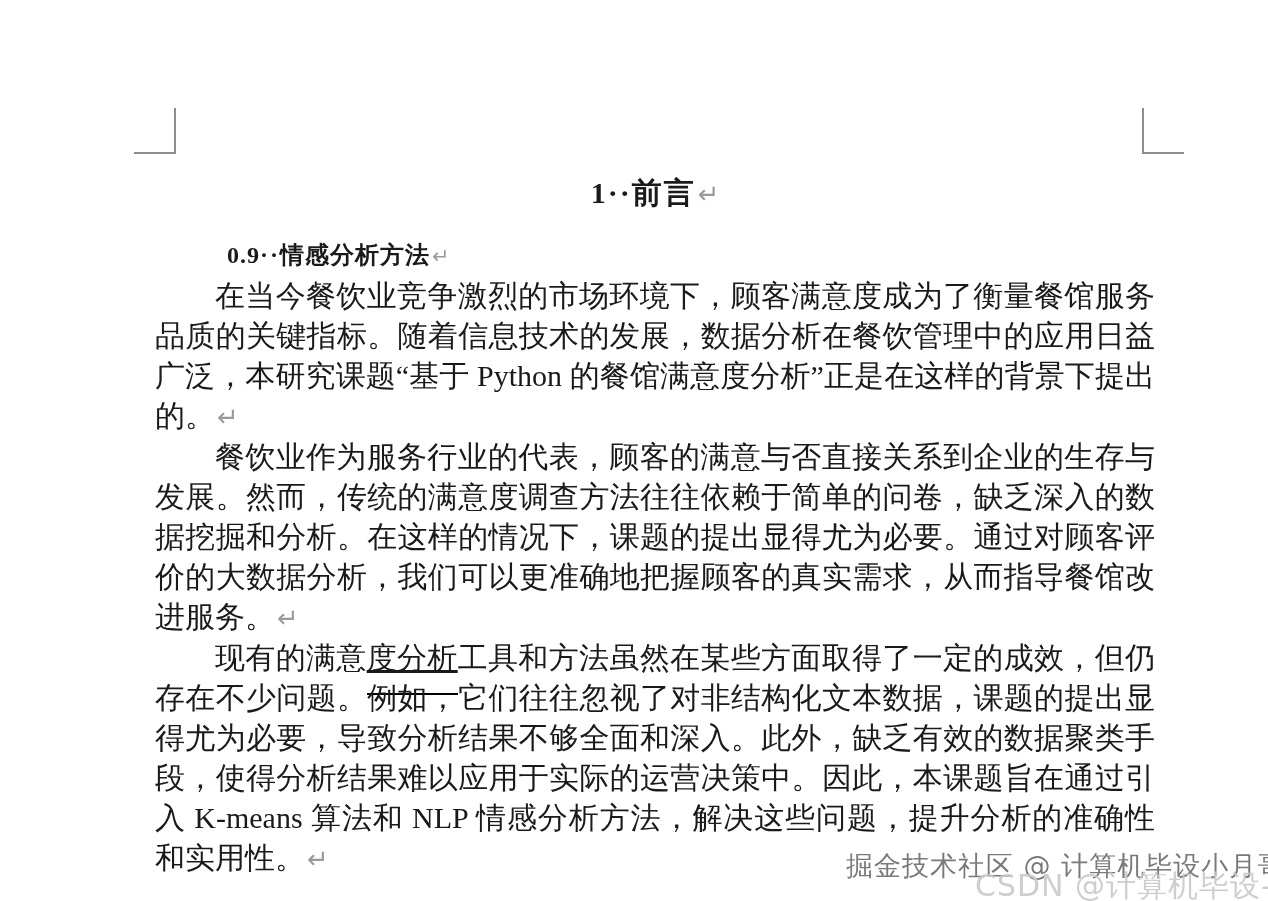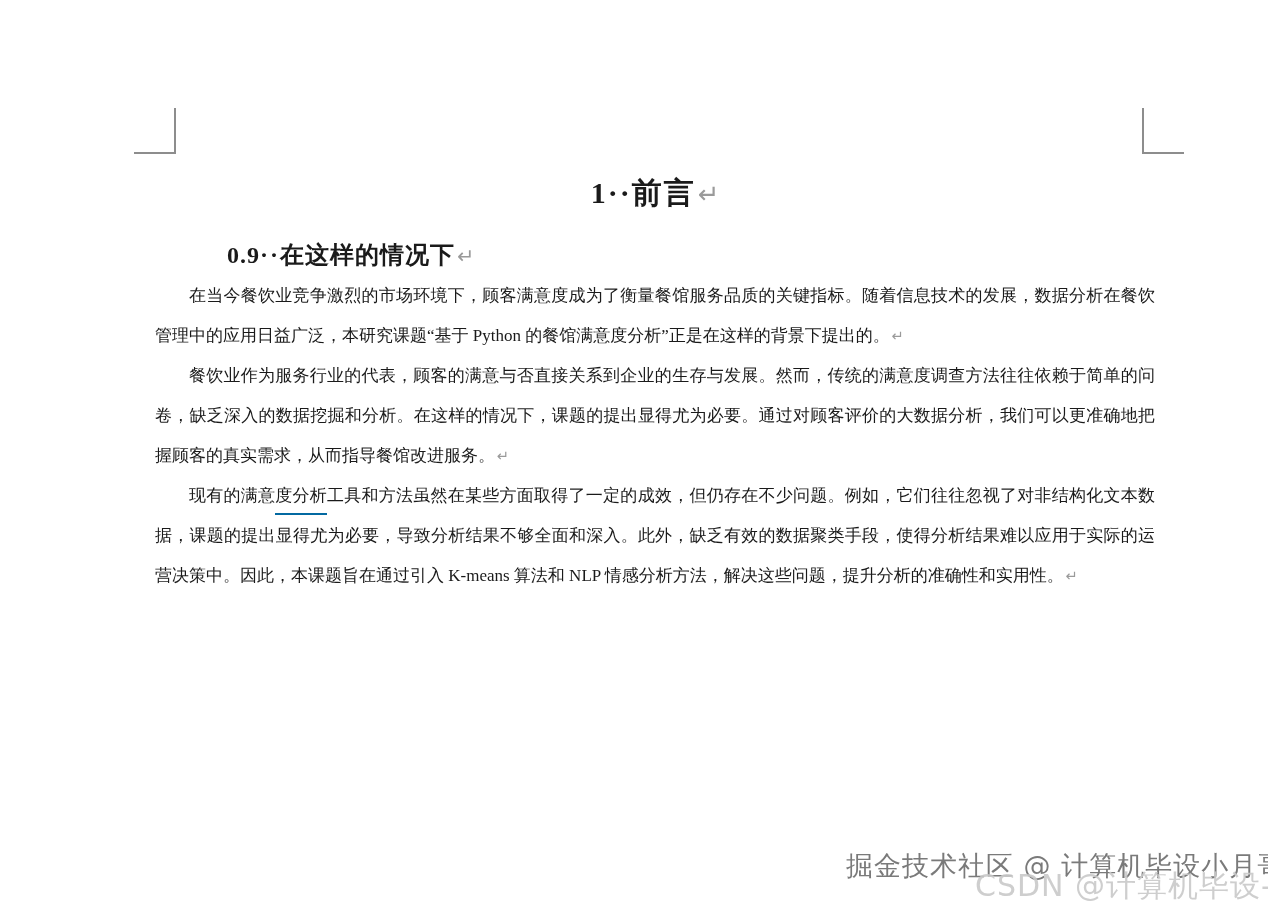--- a/index.html
+++ b/index.html
@@ -81,34 +81,35 @@
     font-size: 23px;
     font-weight: bold;
     line-height: 40px;
     letter-spacing: 1px;
     margin: 0;
     padding-left: 72px;
     white-space: pre;
   }
 
   .para {
-    font-size: 17px;
+    font-size: 30px;
     line-height: 40px;
     margin: 0;
     text-align: justify;
     text-justify: inter-character;
     text-indent: 2em;
     letter-spacing: 0px;
     word-break: break-all;
   }
 
   
   .grammar-underline {
-    border-bottom: 2px solid #0369a1;
-    padding-bottom: 8px;
+    border-bottom: 2px solid #000000;
+    padding-bottom: 19px;
+    text-decoration: underline;
   }
 
   
   .pilcrow {
     color: #9a9a9a;
     font-family: "DejaVu Sans", sans-serif;
     font-weight: normal;
     font-size: 0.86em;
     letter-spacing: 0;
     padding-left: 2px;
@@ -149,21 +150,21 @@
 
 <div id="page">
 
   <div id="mark-top-left" class="crop-mark crop-tl"></div>
   <div id="mark-top-right" class="crop-mark crop-tr"></div>
 
   <div class="doc-body">
 
     <h1 class="doc-title"><span>1</span><span class="sep-dots">··</span><span>前言</span><span class="pilcrow">↵</span></h1>
 
-    <h2 class="heading-2"><span>0.9</span><span class="sep-dots">··</span><span>在这样的情况下</span><span class="pilcrow">↵</span></h2>
+    <h2 class="heading-2"><span>0.9</span><span class="sep-dots">··</span><span>情感分析方法</span><span class="pilcrow">↵</span></h2>
 
     <p class="para"><span>在当今餐饮业竞争激烈的市场环境下，顾客满意度成为了衡量餐馆服务品质的关键指标。随着信息技术的发展，数据分析在餐饮管理中的应用日益广泛，本研究课题“基于 Python 的餐馆满意度分析”正是在这样的背景下提出的。</span><span class="pilcrow">↵</span></p>
 
     <p class="para"><span>餐饮业作为服务行业的代表，顾客的满意与否直接关系到企业的生存与发展。然而，传统的满意度调查方法往往依赖于简单的问卷，缺乏深入的数据挖掘和分析。在这样的情况下，课题的提出显得尤为必要。通过对顾客评价的大数据分析，我们可以更准确地把握顾客的真实需求，从而指导餐馆改进服务。</span><span class="pilcrow">↵</span></p>
 
     <p class="para"><span>现有的满意</span><span class="grammar-underline">度分析</span><span>工具和方法虽然在某些方面取得了一定的成效，但仍存在不少问题。例如，它们往往忽视了对非结构化文本数据，课题的提出显得尤为必要，导致分析结果不够全面和深入。此外，缺乏有效的数据聚类手段，使得分析结果难以应用于实际的运营决策中。因此，本课题旨在通过引入 K-means 算法和 NLP 情感分析方法，解决这些问题，提升分析的准确性和实用性。</span><span class="pilcrow">↵</span></p>
 
 
 
   </div>

